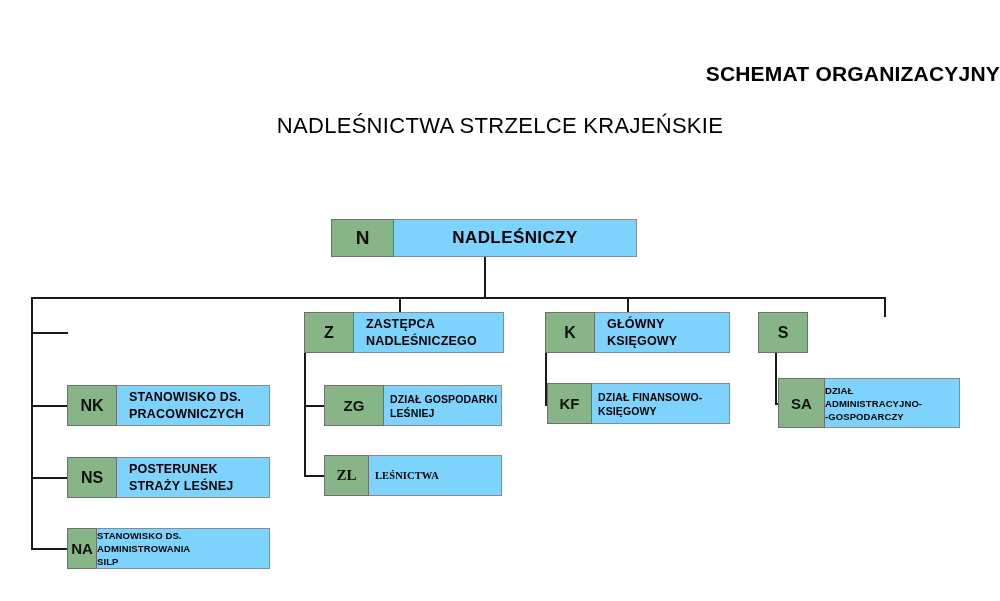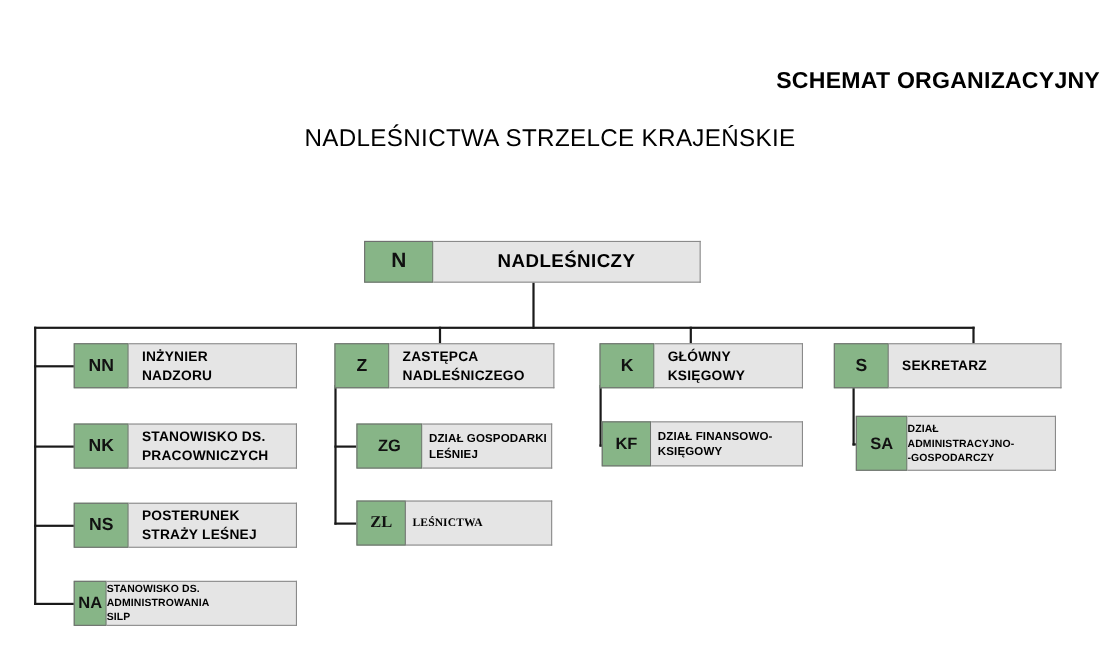--- a/index.html
+++ b/index.html
@@ -68,21 +68,21 @@
     border: 1px solid #6f6f6f;
     display: flex;
     align-items: center;
     justify-content: center;
     font-weight: bold;
     color: #111111;
     flex: 0 0 auto;
   }
   .node .label {
     box-sizing: border-box;
-    background: #e5e5e5;
+    background: #7dd3fc;
     border: 1px solid #8a8a8a;
     border-left: none;
     display: flex;
     flex-direction: column;
     justify-content: center;
     flex: 1 1 auto;
     overflow: hidden;
   }
   .node .label span {
     display: block;
@@ -156,27 +156,20 @@
   <div class="conn conn-v" style="left:775px; top:350px; height:55px;"></div>
   <div class="conn conn-h" style="left:775px; top:403px; width:20px;"></div>
 
   <div class="node lv-root" style="left:331px; top:219px; width:306px; height:38px;">
     <div class="code" style="width:63px;">N</div>
     <div class="label">
       <span>NADLEŚNICZY</span>
     </div>
   </div>
 
-  <div class="node lv-head" style="left:67px; top:312px; width:203px; height:41px;">
-    <div class="code" style="width:50px;">NN</div>
-    <div class="label">
-      <span>INŻYNIER</span>
-      <span>NADZORU</span>
-    </div>
-  </div>
 
   <div class="node lv-head" style="left:67px; top:385px; width:203px; height:41px;">
     <div class="code" style="width:50px;">NK</div>
     <div class="label">
       <span>STANOWISKO DS.</span>
       <span>PRACOWNICZYCH</span>
     </div>
   </div>
 
   <div class="node lv-head" style="left:67px; top:457px; width:203px; height:41px;">
@@ -230,23 +223,20 @@
   <div class="node lv-sub" style="left:547px; top:383px; width:183px; height:41px;">
     <div class="code" style="width:45px;">KF</div>
     <div class="label">
       <span>DZIAŁ FINANSOWO-</span>
       <span>KSIĘGOWY</span>
     </div>
   </div>
 
   <div class="node lv-head" style="left:758px; top:312px; width:207px; height:41px;">
     <div class="code" style="width:50px;">S</div>
-    <div class="label">
-      <span>SEKRETARZ</span>
-    </div>
   </div>
 
   <div class="node lv-small" style="left:778px; top:378px; width:182px; height:50px;">
     <div class="code" style="width:47px;">SA</div>
     <div class="label">
       <span>DZIAŁ</span>
       <span>ADMINISTRACYJNO-</span>
       <span>-GOSPODARCZY</span>
     </div>
   </div>

